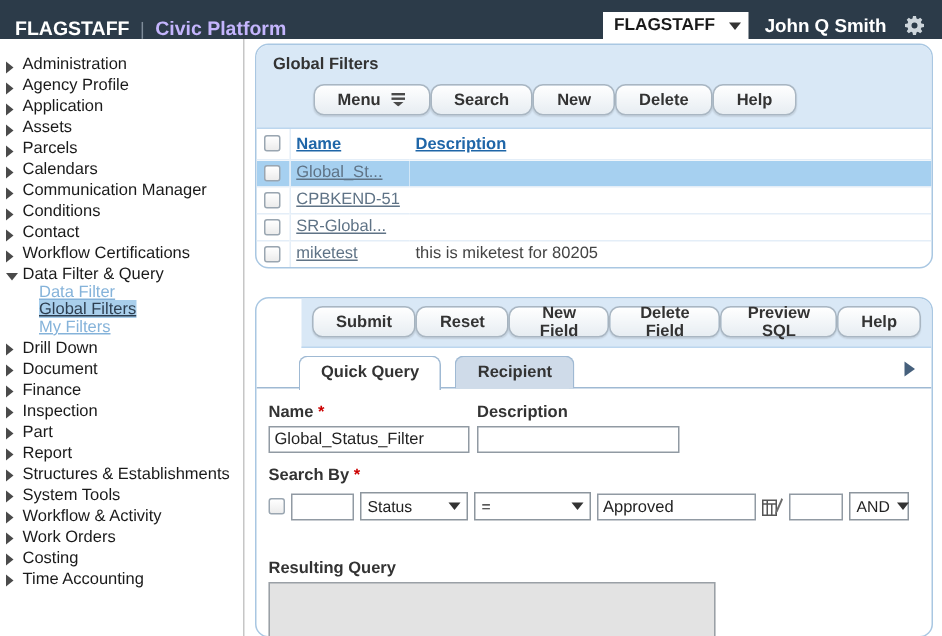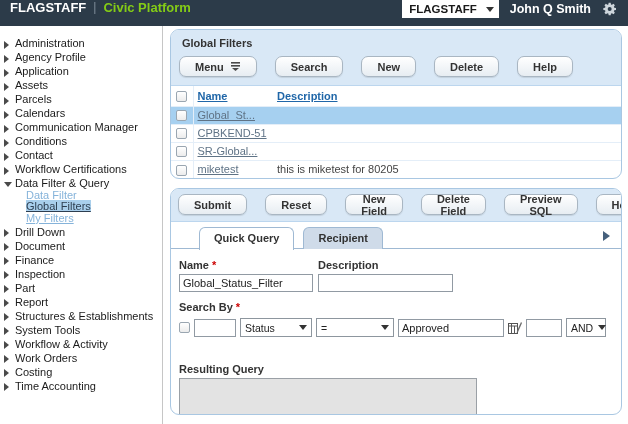--- a/index.html
+++ b/index.html
@@ -5,25 +5,25 @@
   * { box-sizing: border-box; }
   html,body { margin:0; padding:0; }
   body {
     width:628px; height:424px; position:relative; overflow:hidden;
     background:#fff; font-family:"Liberation Sans", sans-serif; font-size:11px; color:#333;
   }
 
   
   .app-header {
     position:absolute; top:0; left:0; width:628px; height:26px;
-    background:#2c3b49; display:flex; align-items:flex-start; padding:0 10px;
+    background:#2c3b49; display:flex; align-items:flex-end; padding:0 10px;
   }
   .brand-agency { color:#fff; font-weight:bold; font-size:13px; }
   .brand-sep { color:#7e8c99; margin:0 7px; font-size:12px; }
-  .brand-app { color:#84cc16; font-weight:bold; font-size:13px; }
+  .brand-app { color:#c4b5fd; font-weight:bold; font-size:13px; }
   .header-right { margin-left:auto; display:flex; align-items:center; gap:11px; }
   .agency-select {
     background:#fff; height:18px; padding:0 5px 0 7px; display:flex; align-items:center; gap:9px;
     font-weight:bold; font-size:11.5px; color:#1a1a1a; cursor:pointer;
   }
   .agency-select .dd-arrow { width:0; height:0; border-top:5px solid #333; border-left:4px solid transparent; border-right:4px solid transparent; }
   .user-name { color:#fff; font-weight:bold; font-size:12.5px; }
   .gear { display:flex; align-items:center; cursor:pointer; }
 
   
@@ -37,24 +37,24 @@
   .tw.expanded::before { content:""; border-top:5px solid #4a4a4a; border-left:4px solid transparent; border-right:4px solid transparent; }
   .nav-lbl { color:#1a1a1a; }
   .nav-children { padding-left:22px; }
   .sub-item { height:11.5px; display:flex; align-items:center; cursor:pointer; }
   .sub-lbl { color:#85b3da; text-decoration:underline; }
   .sub-item.sel .sub-lbl { background:#a9cfec; color:#2d3e50; }
 
   
   .panel { position:absolute; left:170px; width:452px; border:1px solid #a9c7e2; border-radius:9px; background:#fff; overflow:hidden; }
   .list-panel { top:29px; height:150px; }
-  .detail-panel { top:188px; height:227px; }
+  .detail-panel { top:198px; height:227px; }
   .panel-head { background:#d9e8f6; border-bottom:1px solid #bcd6ee; padding:6px 8px 8px 8px; }
   .panel-title { font-weight:bold; color:#333; margin:1px 0 7px 3px; }
-  .btn-row { display:flex; gap:18px; }
+  .btn-row { display:flex; gap:0;margin-left:30px; }
   .btn {
     height:21px; padding:0 15px; border:1px solid #a9b6c2; border-radius:7px;
     background:linear-gradient(#ffffff,#e7edf2); font-weight:bold; font-size:11px; color:#333;
     display:inline-flex; align-items:center; gap:6px; cursor:pointer; box-shadow:0 1px 1px rgba(0,0,0,.10);
     font-family:"Liberation Sans", sans-serif;
   }
   .menu-icon { display:inline-flex; }
 
   
   table.flist { width:100%; border-collapse:collapse; table-layout:fixed; font-size:11px; }

